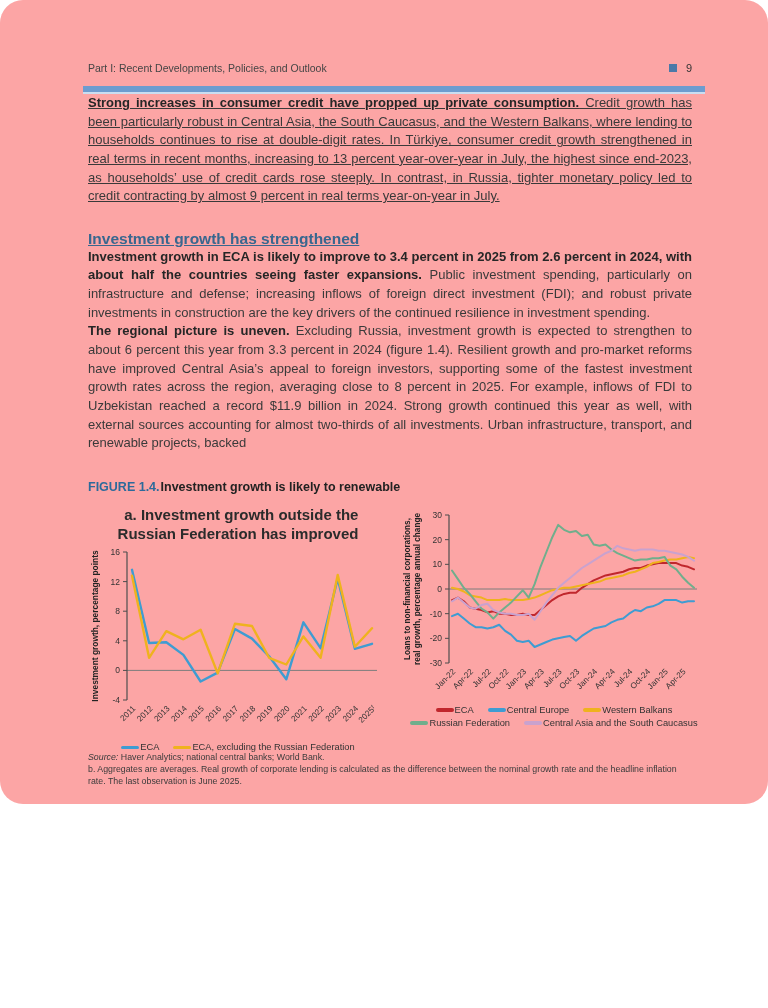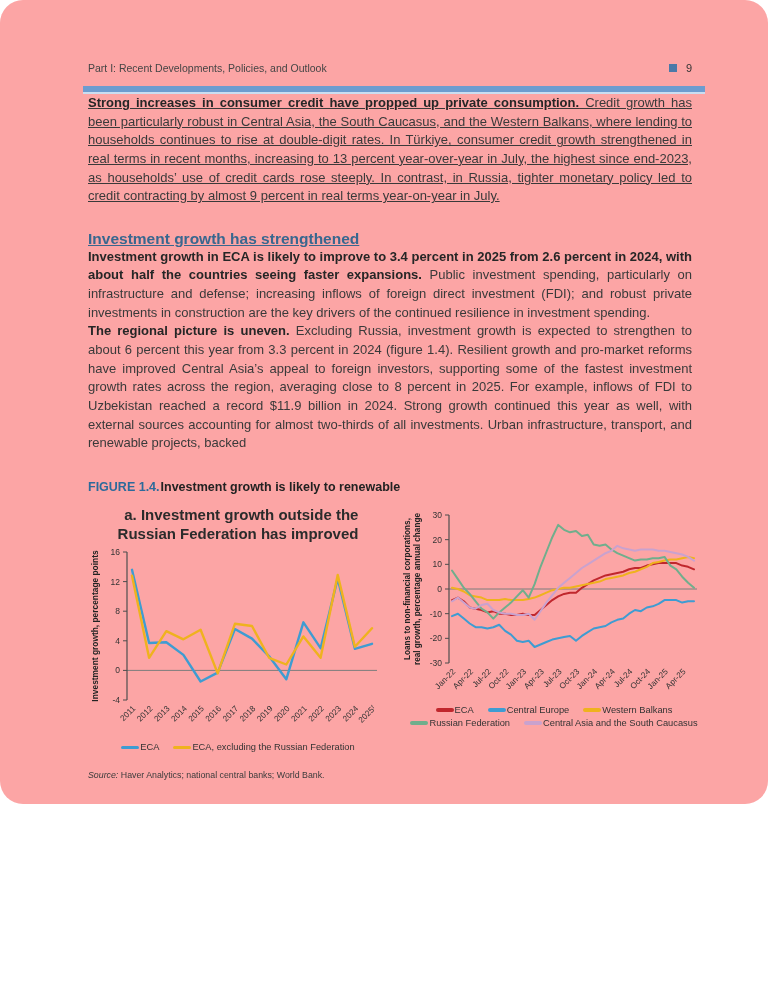--- a/index.html
+++ b/index.html
@@ -25,21 +25,21 @@
   .panel{width:308px;display:flex;flex-direction:column;align-items:center;}
   .panel-title{font-size:15px;font-weight:bold;text-align:right;line-height:1.25;
                color:#2b2b2b;min-height:27px;}
   svg.chart{display:block;margin-top:3px;overflow:visible;}
   svg text{font-family:"Liberation Sans",sans-serif;}
   .legend{margin-top:4px;display:flex;flex-direction:column;align-items:center;gap:3px;
           font-size:9.3px;color:#333;}
   .legend-row{display:flex;gap:14px;justify-content:center;align-items:center;white-space:nowrap;}
   .legend-item{display:inline-flex;align-items:center;gap:1px;}
   .legend-swatch{width:18px;height:3.5px;border-radius:2px;display:inline-block;}
-  .notes{margin-top:18px;font-size:8.8px;line-height:1.33;color:#3b3b3b;}
+  .notes{font-size:8.8px;line-height:1.33;color:#3b3b3b;}
   .notes .lbl{font-style:italic;}
   .footer-bar{position:absolute;left:83px;top:956px;width:622px;height:7px;}
 </style>
 </head>
 <body>
 
 <div class="page">
   <div class="content">
 
     <div class="header">
@@ -185,18 +185,19 @@
                   <span class="legend-swatch" style="background: rgb(201, 162, 206);"></span>
                   <span>Central Asia and the South Caucasus</span>
                 </span>
               </div>
             </div>
         </div>
       </div>
 
       <div class="notes">
         <div><span class="lbl">Source:</span><span> Haver Analytics; national central banks; World Bank.</span></div>
+        <div>b. Aggregates are averages. Real growth of corporate lending is calculated as the difference between the nominal growth rate and the headline inflation rate. The last observation is June 2025.</div>
       </div>
     </div>
   </div>
 
   <div class="footer-bar" style="background-color: rgb(198, 215, 236);"></div>
 </div>
 
 </body></html>

